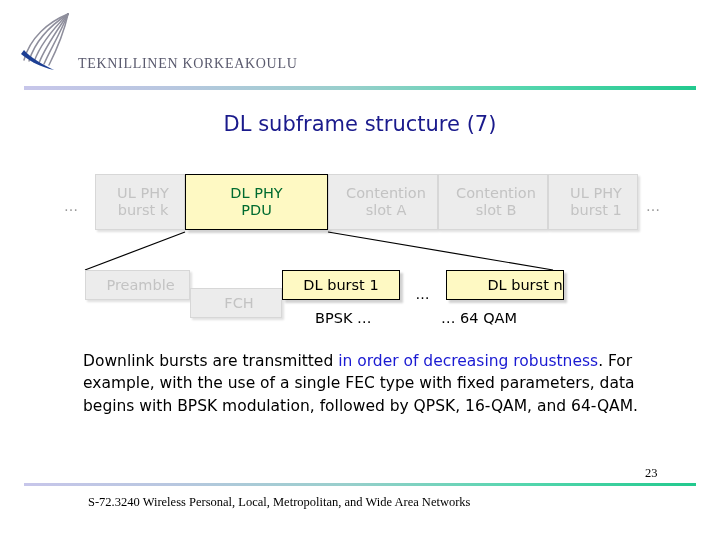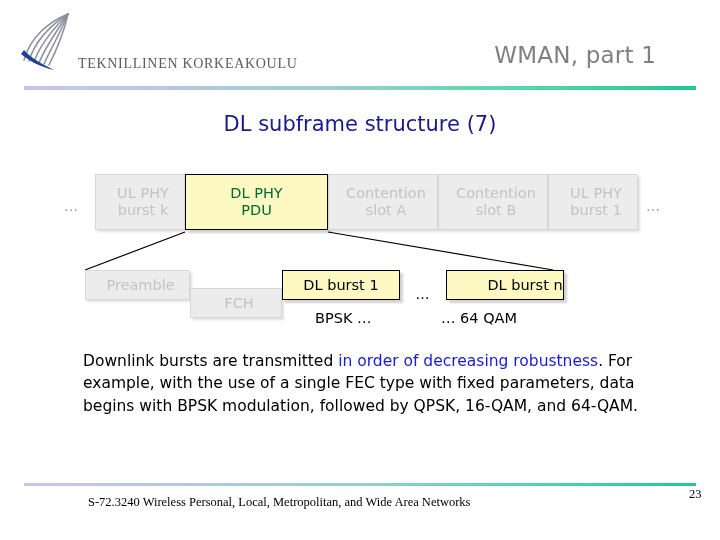--- a/index.html
+++ b/index.html
@@ -196,25 +196,24 @@
     left: 88px;
     top: 495px;
     font-family: "Liberation Serif", "DejaVu Serif", serif;
     font-size: 12.5px;
     color: #000000;
     white-space: nowrap;
   }
   #footer-page {
     position: absolute;
     left: 645px;
-    top: 487px;
+    top: 466px;
     font-family: "Liberation Serif", "DejaVu Serif", serif;
     font-size: 12.5px;
     color: #000000;
-    margin-left: 44px;
   }
 </style>
 </head>
 <body>
 
 <div id="header">
 
   <div id="logo-wrap">
     <svg id="logo-mark" viewBox="0 0 60 62" xmlns="http://www.w3.org/2000/svg">
       <g fill="none" stroke="#8e8e9c" stroke-width="1.5" stroke-linecap="round">
@@ -223,21 +222,20 @@
         <path d="M50 2 C 36 16, 22 32, 16 50"></path>
         <path d="M50 2 C 39 19, 27 35, 21 51"></path>
         <path d="M50 2 C 42 22, 32 38, 26 52"></path>
         <path d="M50 2 C 45 25, 37 41, 31 53"></path>
       </g>
       <path d="M3 42 C 10 48, 22 55, 36 58 C 24 52, 13 46, 6 38 Z" fill="#1d3f94"></path>
     </svg>
     <div id="logo-wordmark">TEKNILLINEN KORKEAKOULU</div>
   </div>
 
-  <div id="slide-title">WMAN, part 1</div>
 
   <div id="header-rule"></div>
 </div>
 
 <div id="subtitle">DL subframe structure (7)</div>
 
 <div id="diagram">
 
   <svg id="connectors" viewBox="0 0 720 180" xmlns="http://www.w3.org/2000/svg">
     <line x1="185" y1="72" x2="85" y2="110" stroke="#000000" stroke-width="1.2"></line>

